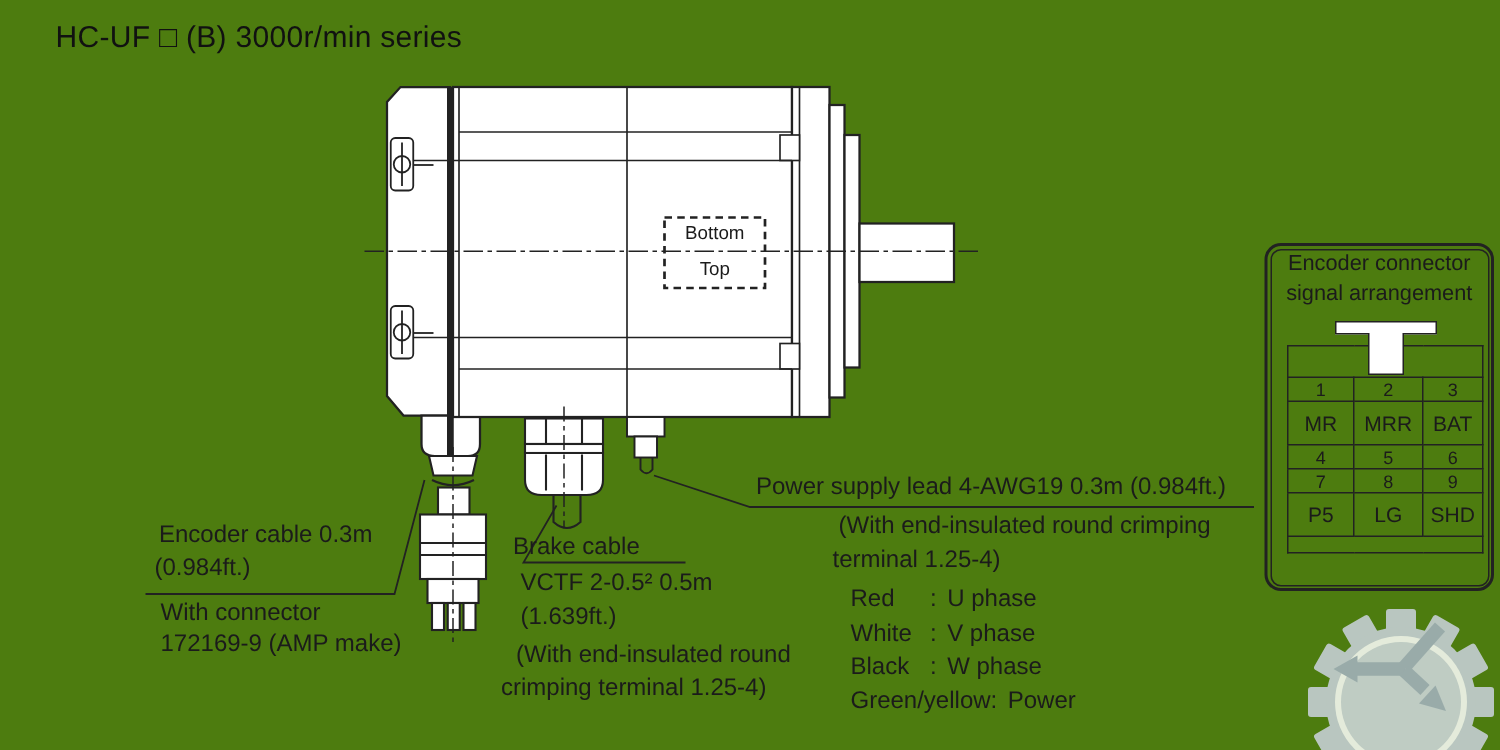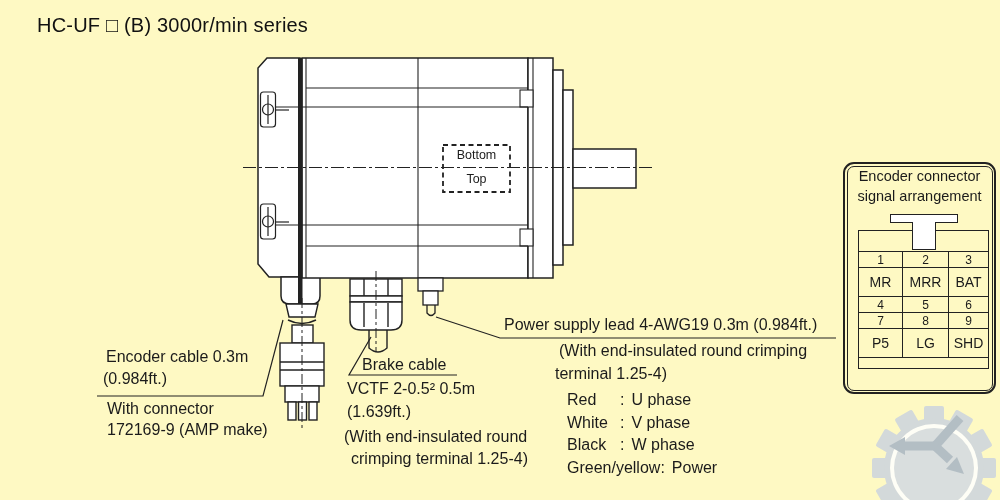--- a/index.html
+++ b/index.html
@@ -1,16 +1,16 @@
 <!DOCTYPE html>
 <html><head>
 <meta charset="utf-8">
 <style>
   html,body{margin:0;padding:0;background:#ffffff;}
-  #stage{position:relative;width:1000px;height:500px;background:#fef9c3;overflow:hidden;
+  #stage{position:relative;width:1000px;height:500px;background:#4d7c0f;overflow:hidden;
          font-family:"Liberation Sans","DejaVu Sans",sans-serif;color:#1b1b1b;}
   #drawing{position:absolute;left:0;top:0;z-index:1;}
   .t{position:absolute;z-index:3;white-space:nowrap;font-size:16px;line-height:1.2;}
   .title{font-size:20px;letter-spacing:.2px;color:#111;}
   .orient{font-size:12.5px;text-align:center;width:67px;}
   
   .conn-box{position:absolute;left:843px;top:162px;width:153px;height:232px;
             border:2.5px solid #222;border-radius:11px;z-index:2;box-sizing:border-box;}
   .conn-box .inner{position:absolute;inset:1.5px;border:1.2px solid #222;border-radius:7px;}
   .conn-title{position:absolute;left:0;width:100%;text-align:center;font-size:14.5px;z-index:2;}
@@ -149,25 +149,25 @@
   <div class="t orient" style="left:443px;top:172px;">Top</div>
 
   <div>
     <div class="t" style="left:106px;top:347px;">Encoder cable 0.3m</div>
     <div class="t" style="left:103px;top:369px;">(0.984ft.)</div>
     <div class="t" style="left:107px;top:399px;">With connector</div>
     <div class="t" style="left:107px;top:420px;">172169-9 (AMP make)</div>
   </div>
 
   <div>
-    <div class="t" style="left:362px;top:355px;">Brake cable</div>
+    <div class="t" style="left:342px;top:355px;">Brake cable</div>
     <div class="t" style="left:347px;top:379px;">VCTF 2-0.5² 0.5m</div>
     <div class="t" style="left:347px;top:402px;">(1.639ft.)</div>
     <div class="t" style="left:344px;top:427px;">(With end-insulated round</div>
-    <div class="t" style="left:351px;top:449px;">crimping terminal 1.25-4)</div>
+    <div class="t" style="left:334px;top:449px;">crimping terminal 1.25-4)</div>
   </div>
 
   <div>
     <div class="t" style="left:504px;top:315px;">Power supply lead 4-AWG19 0.3m (0.984ft.)</div>
     <div class="t" style="left:547px;top:341px;margin-left:12px;">(With end-insulated round crimping</div>
     <div class="t" style="left:555px;top:364px;">terminal 1.25-4)</div>
     <div class="phases">
       <div class="phase-row">
         <span class="phase-color">Red</span>
         <span class="phase-sep">:</span>

